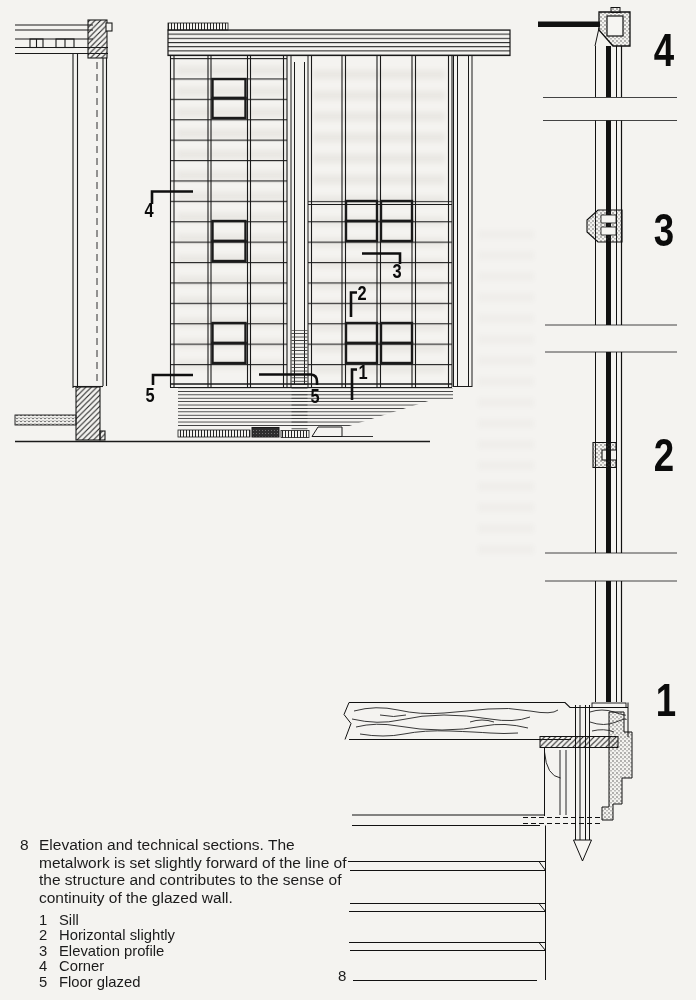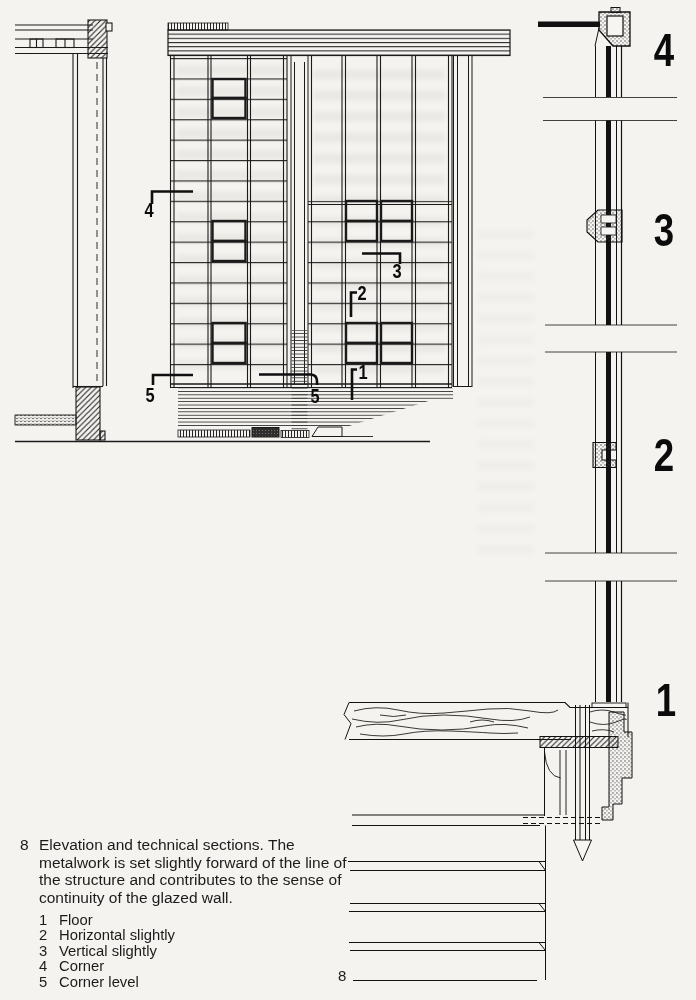--- a/index.html
+++ b/index.html
@@ -330,33 +330,33 @@
 <div class="secnum" style="left:646px;top:676px;">1</div>
 
 <div class="caption">
   <span class="fig-num">8</span>
   <p>Elevation and technical sections. The metalwork is set slightly forward of the line of the structure and contributes to the sense of continuity of the glazed wall.</p>
 </div>
 
 <div class="legend">
   <div class="row">
     <span class="num"><span>1</span></span>
-    <span>Floor</span>
+    <span>Sill</span>
   </div>
   <div class="row">
     <span class="num"><span>2</span></span>
     <span>Horizontal slightly</span>
   </div>
   <div class="row">
     <span class="num"><span>3</span></span>
-    <span>Vertical slightly</span>
+    <span>Elevation profile</span>
   </div>
   <div class="row">
     <span class="num"><span>4</span></span>
     <span>Corner</span>
   </div>
   <div class="row">
     <span class="num"><span>5</span></span>
-    <span>Corner level</span>
+    <span>Floor glazed</span>
   </div>
 </div>
 
 <div class="pagenum">8</div>
 
 </body></html>

